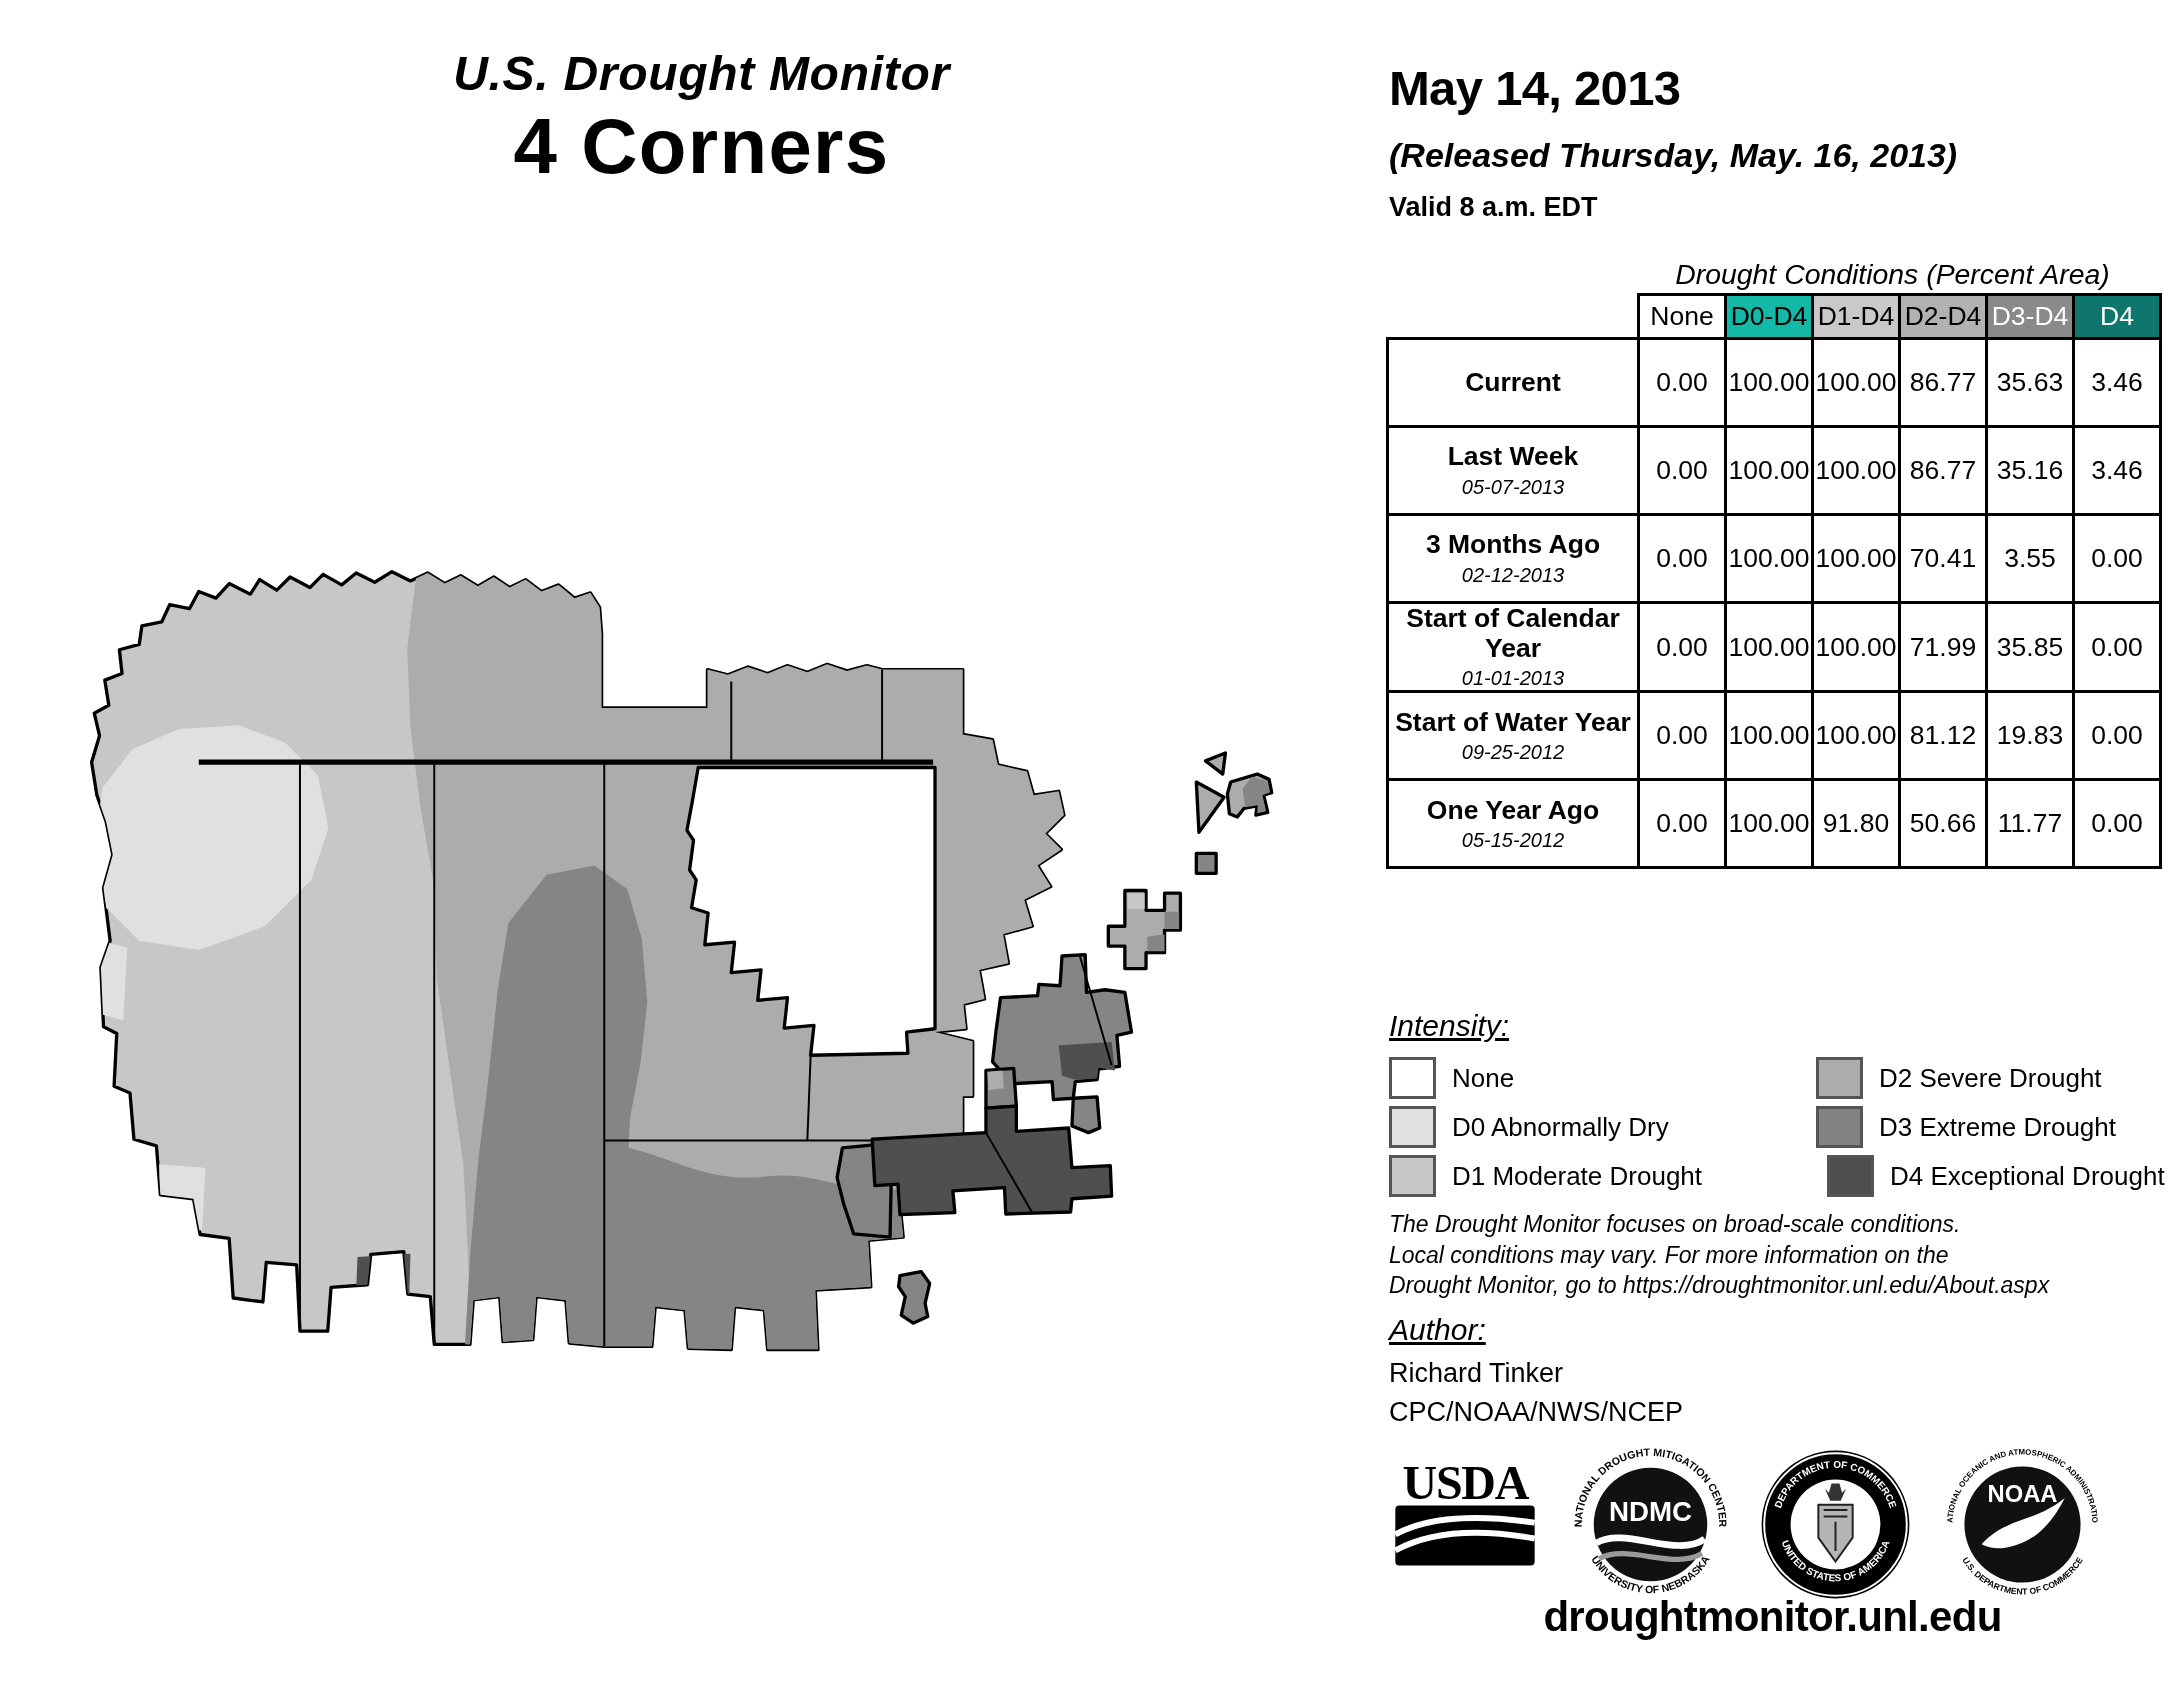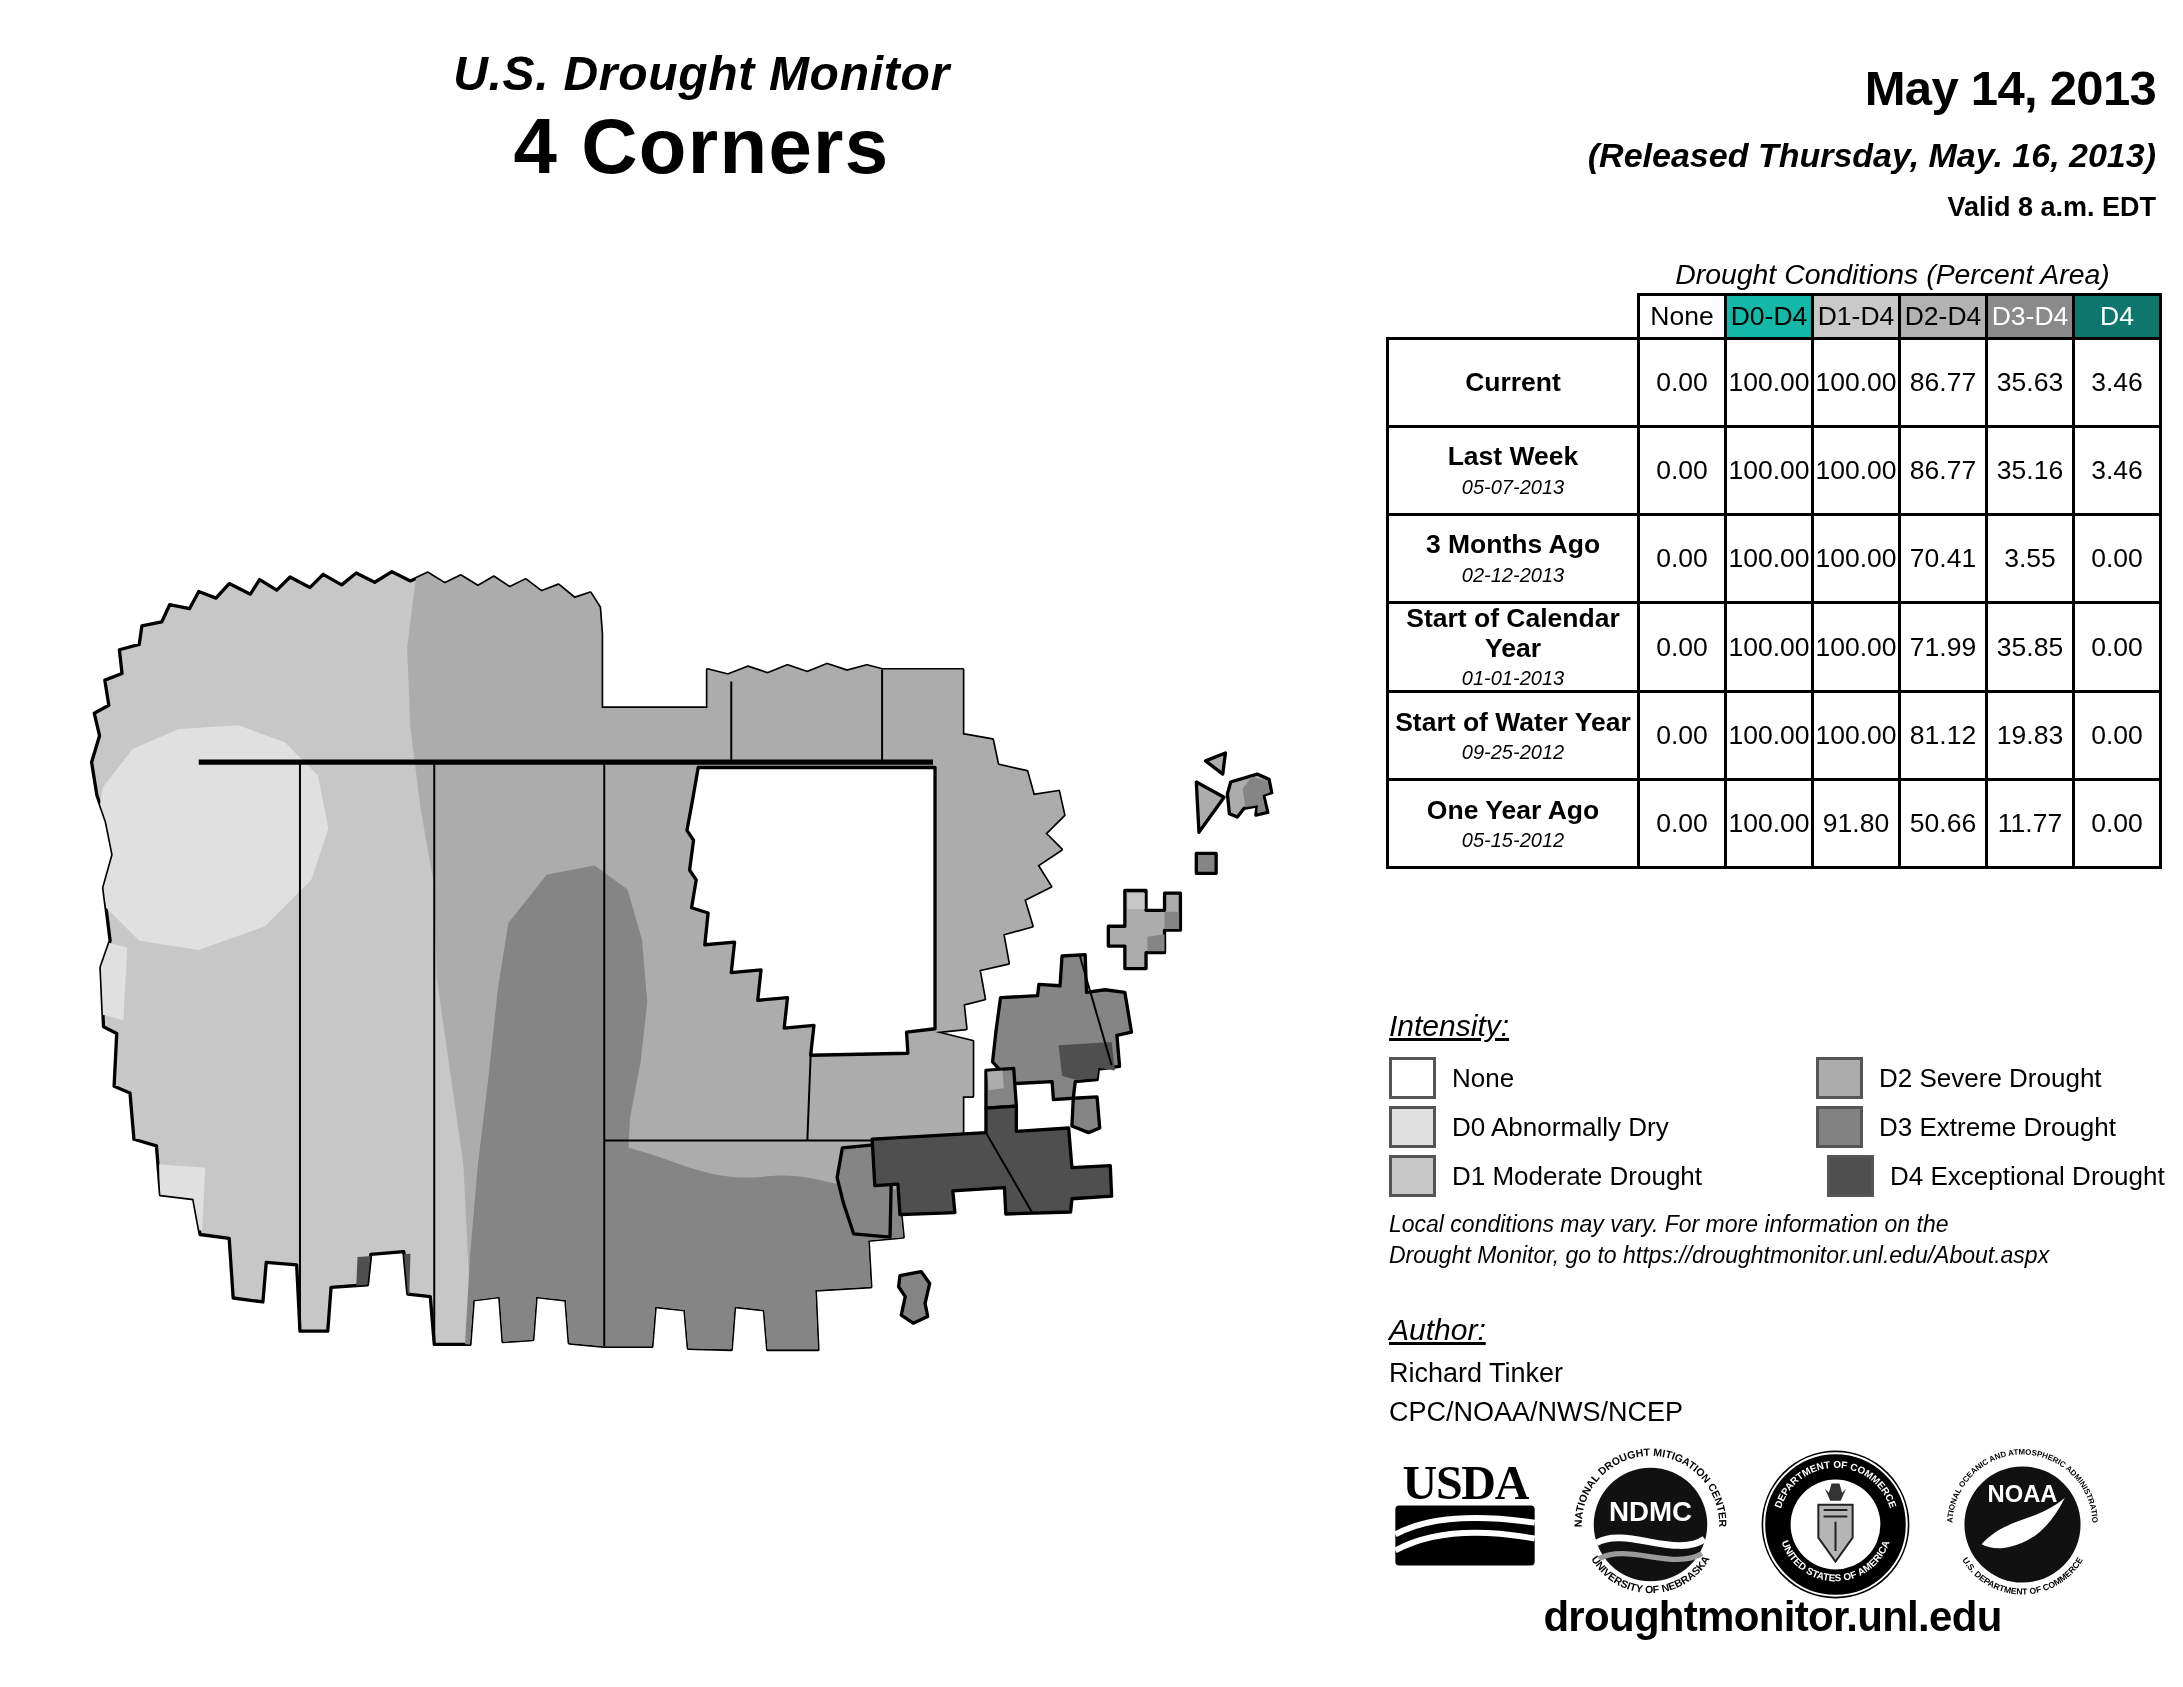--- a/index.html
+++ b/index.html
@@ -5,21 +5,21 @@
   html,body{margin:0;padding:0;background:#888;}
   .page{position:relative;width:2183px;height:1687px;background:#ffffff;
         font-family:"Liberation Sans","DejaVu Sans",sans-serif;color:#000;overflow:hidden;}
 
   
   .title-block{position:absolute;left:159px;top:46px;width:1085px;text-align:center;}
   .title-main{font-size:48px;font-weight:bold;font-style:italic;letter-spacing:0.7px;}
   .title-region{font-size:78px;font-weight:bold;letter-spacing:1.3px;}
 
   
-  .date-block{position:absolute;left:1389px;top:60px;width:767px;text-align:right;}
+  .date-block{position:absolute;left:1389px;top:60px;width:767px;text-align:left;}
   .date-main{font-size:49px;font-weight:bold;letter-spacing:-0.7px;}
   .date-released{font-size:34px;font-weight:bold;font-style:italic;margin-top:20px;}
   .date-valid{font-size:27px;font-weight:bold;margin-top:17px;}
 
   
   .table-title{position:absolute;left:1628px;top:258px;width:529px;text-align:center;
                font-size:28.4px;font-style:italic;}
   table.dm{position:absolute;left:1386px;top:293px;border-collapse:collapse;table-layout:fixed;}
   table.dm th,table.dm td{border:3.3px solid #000;padding:0;text-align:center;vertical-align:middle;}
   table.dm .corner{border:none;background:#fff;}
@@ -190,20 +190,21 @@
       <span class="swatch" style="background:#828282;"></span>
       <span class="legend-label">D3 Extreme Drought</span>
     </div>
     <div class="legend-item" style="left:427px;top:98px;padding-left:11px;">
       <span class="swatch" style="background:#4e4e4e;"></span>
       <span class="legend-label">D4 Exceptional Drought</span>
     </div>
   </div>
 
   <div class="disclaimer">
+    <div>The Drought Monitor focuses on broad-scale conditions.</div>
     <div>Local conditions may vary. For more information on the</div>
     <div>Drought Monitor, go to https://droughtmonitor.unl.edu/About.aspx</div>
   </div>
   <div class="author-head">Author:</div>
   <div class="author-name">Richard Tinker</div>
   <div class="author-org">CPC/NOAA/NWS/NCEP</div>
 
   <div class="logos">
     <div class="usda">
       <div class="usda-text">USDA</div>

